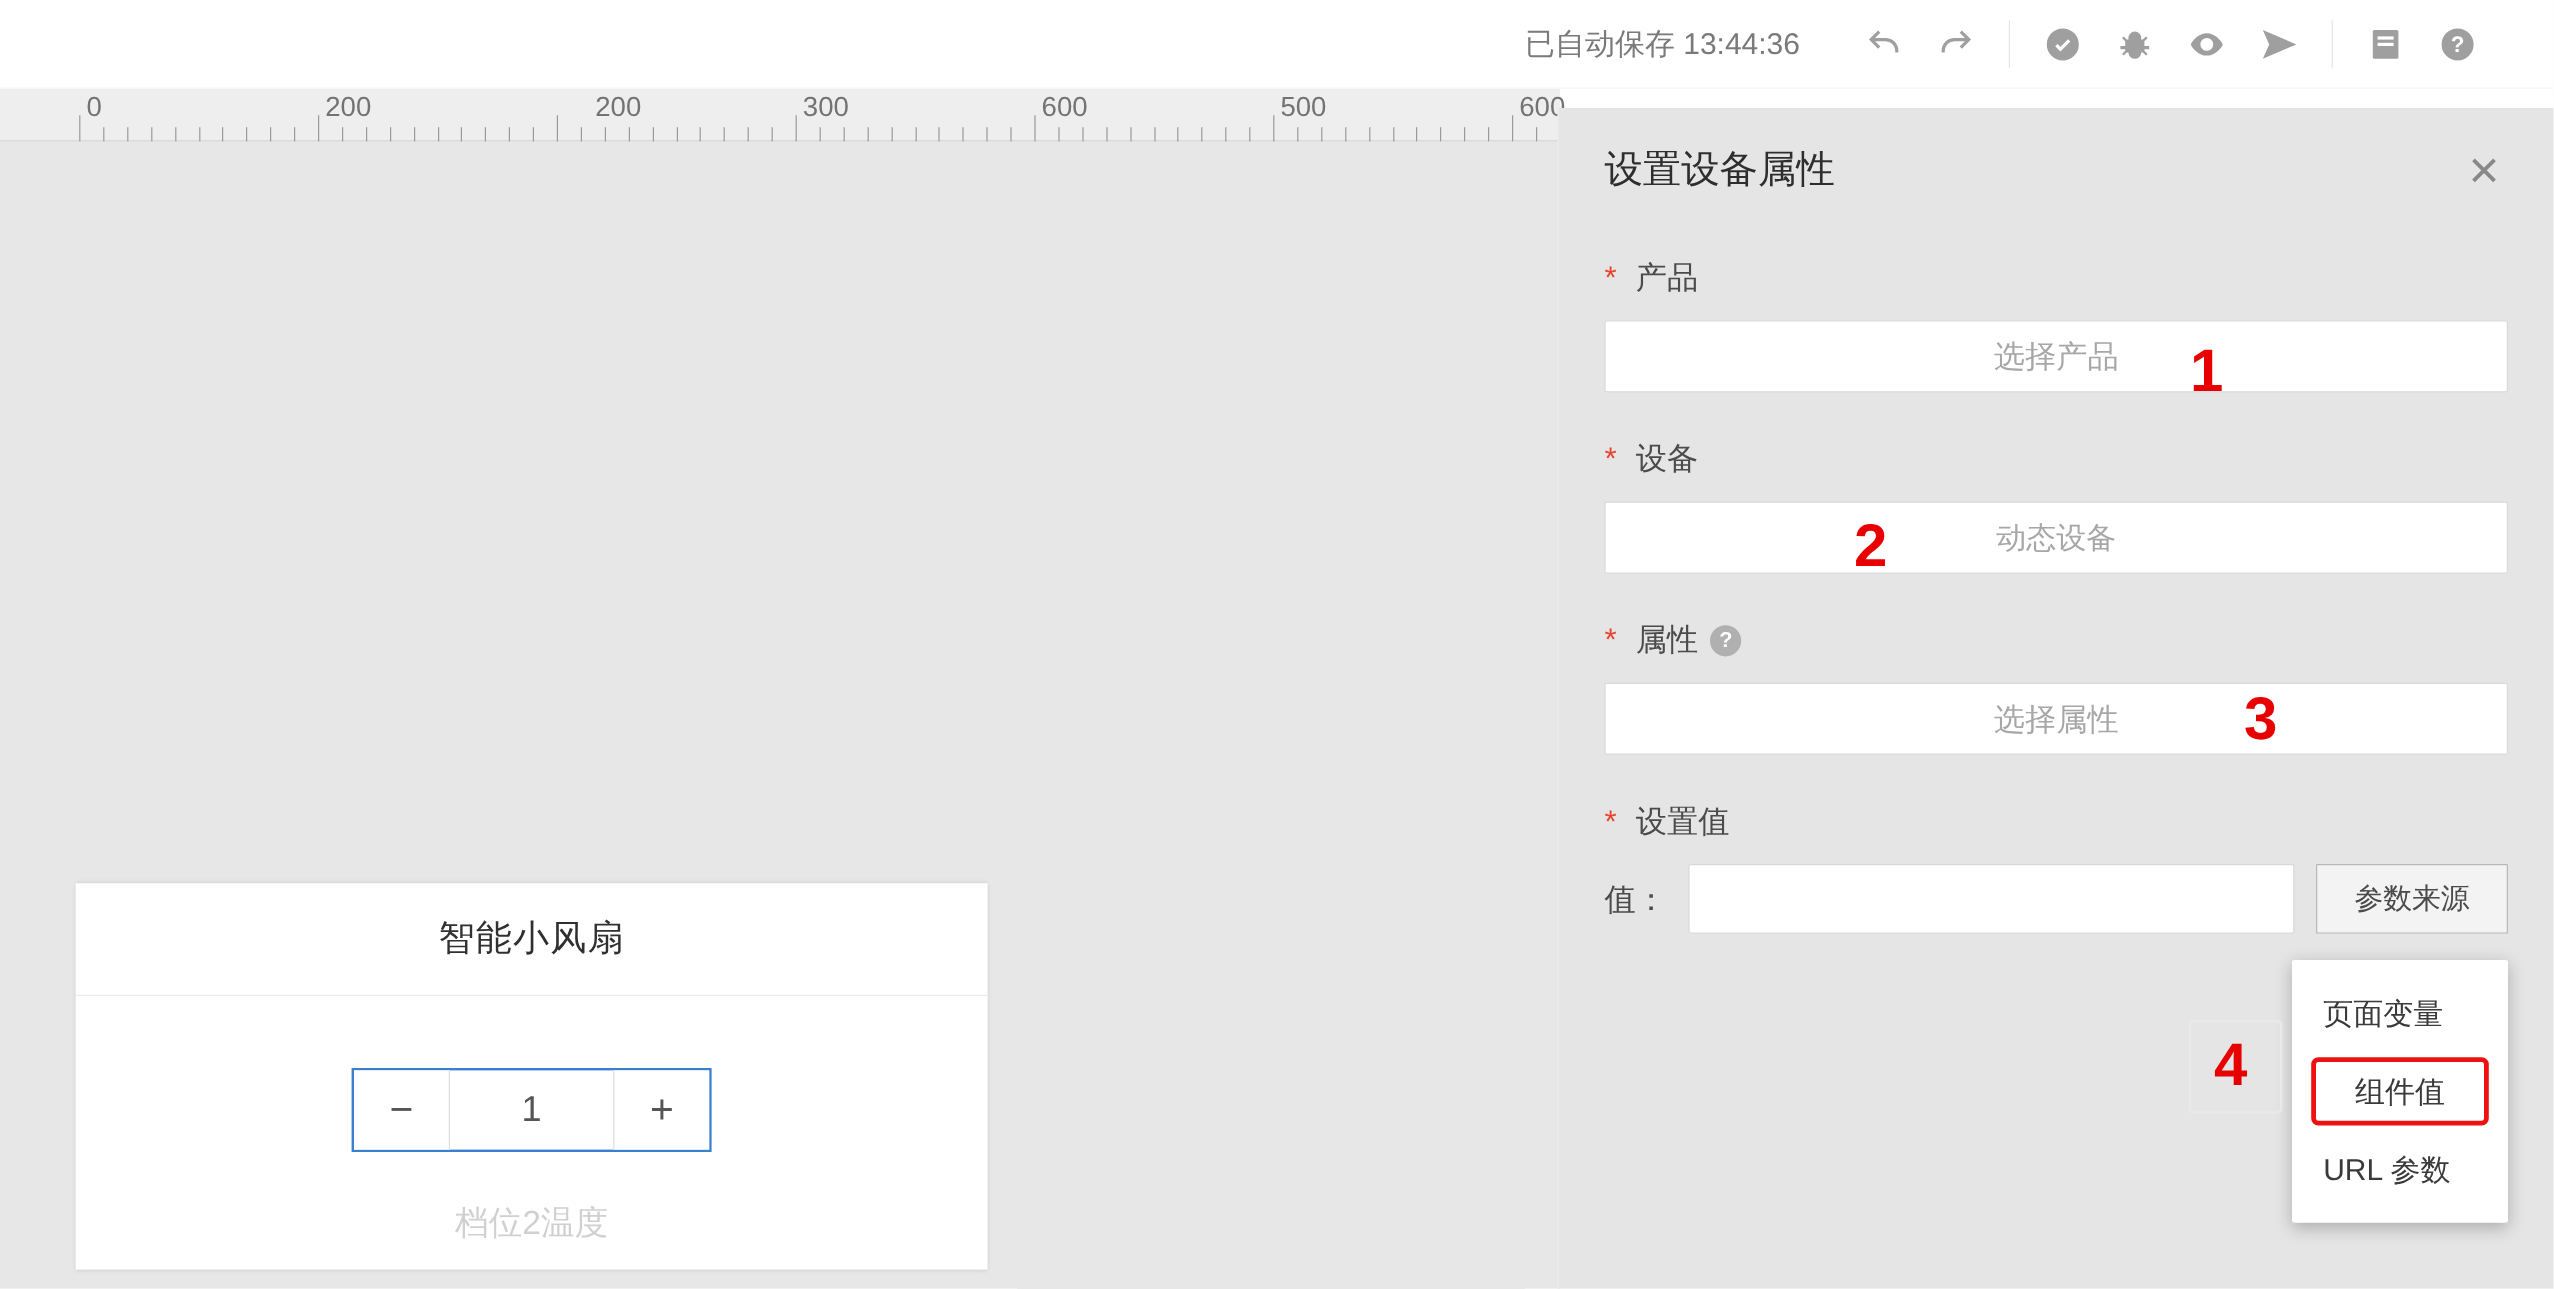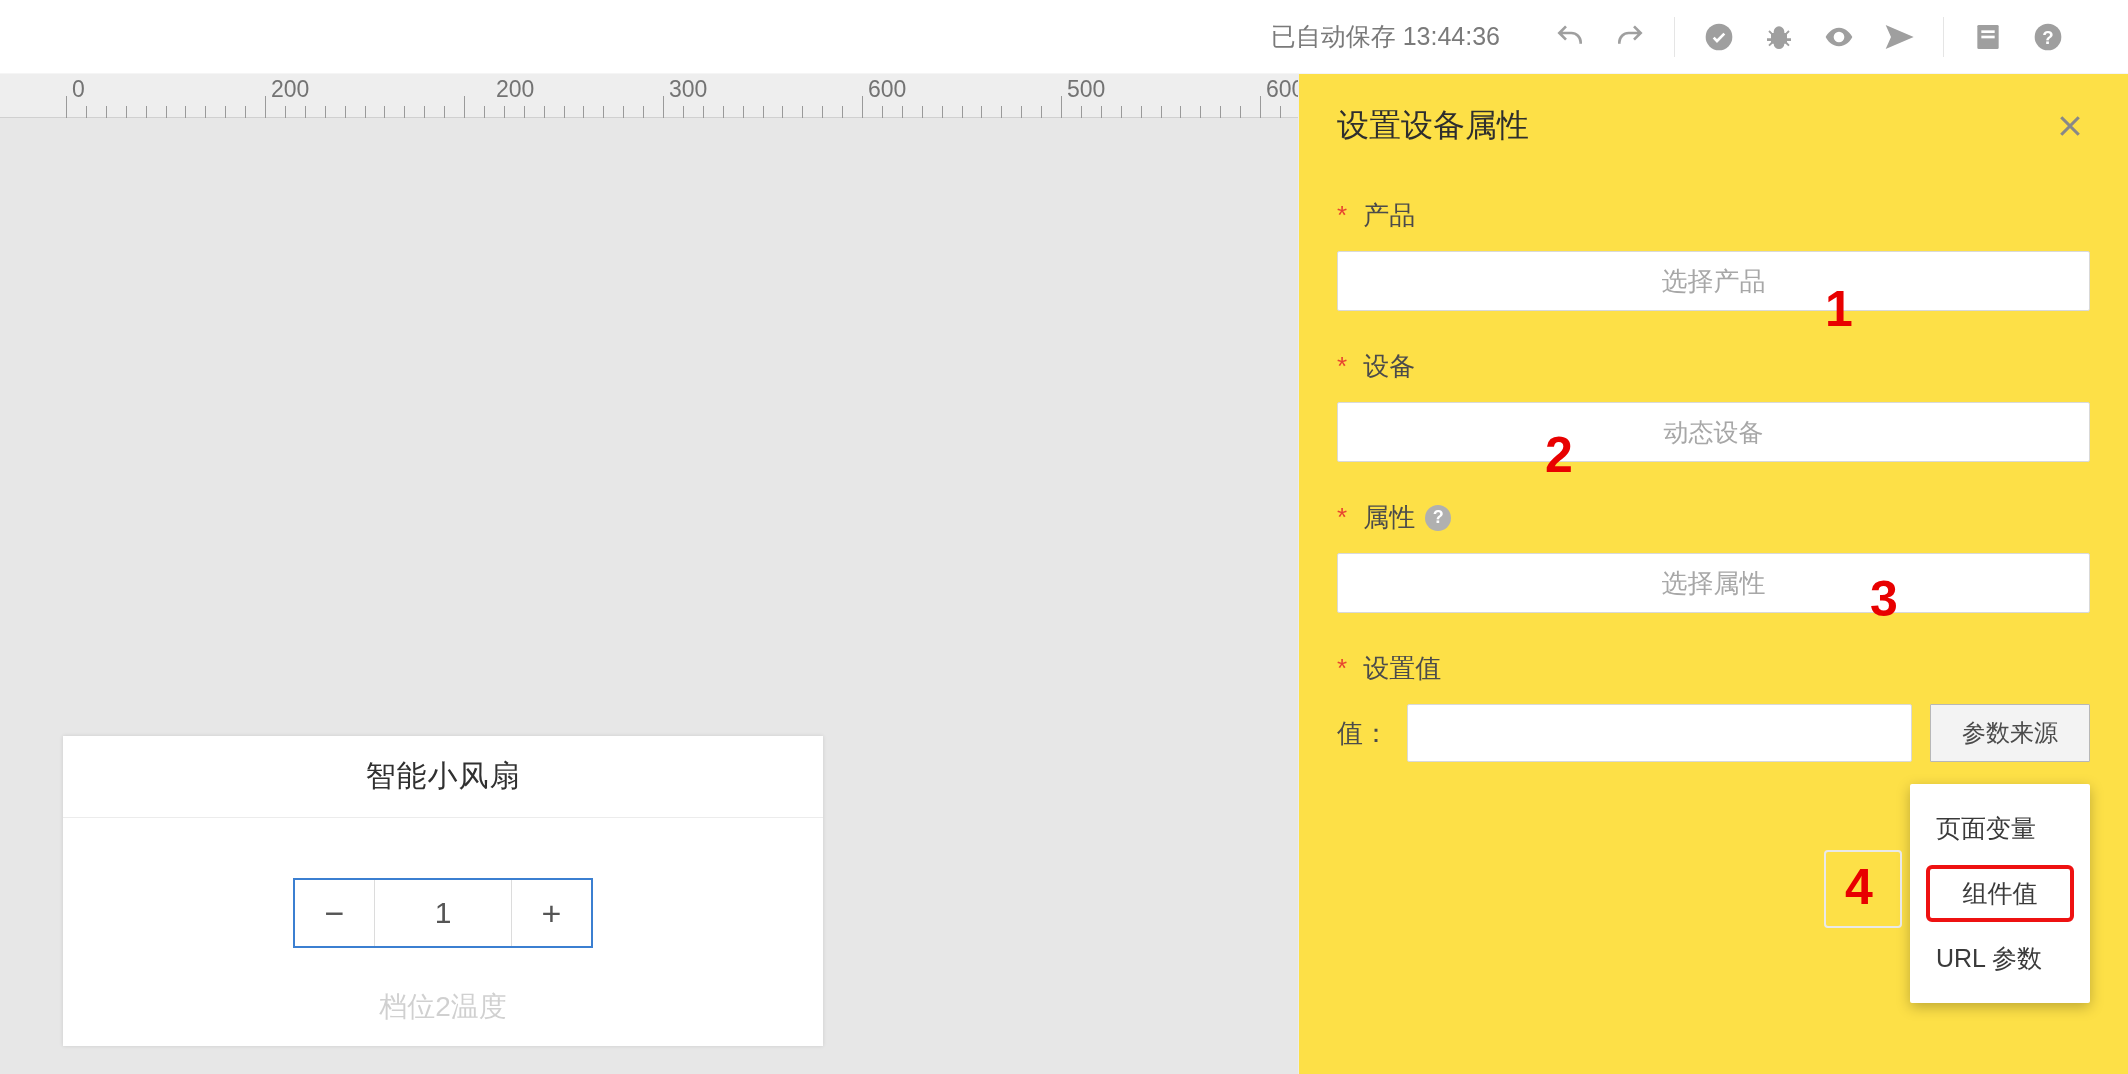--- a/index.html
+++ b/index.html
@@ -42,42 +42,42 @@
     position:absolute; top:118px; left:0; width:1300px; bottom:0;
     background:#e7e7e7;
   }
 
   
   .widget-card {
     position:absolute; left:63px; top:736px; width:760px; background:#ffffff;
     box-shadow:0 0 4px rgba(0,0,0,0.12);
   }
   .widget-title-bar {
-    height:82px; display:flex; align-items:center; justify-content:center;
+    height:94px; display:flex; align-items:center; justify-content:center;
     border-bottom:1px solid #ececec;
     font-size:30px; color:#303030; letter-spacing:1px;text-align:right;
   }
   .widget-body { padding:30px 30px 20px; }
   .field-label { text-align:center; font-size:28px; color:#7a7a7a; margin-top:12px; }
   .stepper {
     width:300px; height:70px; margin:30px auto 40px; display:flex; border:2px solid #3b7fd1;
   }
   .stepper button {
     width:80px; height:100%; background:#fff; border:none; border-right:1px solid #dcdcdc;
     font-size:34px; color:#555; cursor:pointer; display:flex; align-items:center; justify-content:center;
   }
   .stepper button:last-child { border-right:none; border-left:1px solid #dcdcdc; }
   .stepper .value {
     flex:1; display:flex; align-items:center; justify-content:center; font-size:30px; color:#555;
   }
   .field-label-2 { text-align:center; font-size:28px; color:#7a7a7a; opacity:0.35; }
 
   
   .right-panel {
-    position:absolute; top:74px; right:0; bottom:0; width:830px; background:#fde047;
+    position:absolute; top:90px; right:0; bottom:0; width:830px; background:#e5e5e5;
     border-left:1px solid #ededed;
   }
   .panel-inner { padding:30px 38px 0 38px; }
   .panel-header { display:flex; align-items:center; justify-content:space-between; margin-bottom:50px; }
   .panel-title { font-size:32px; color:#2e2e2e; font-weight:400; }
   .panel-close { width:40px; height:40px; display:flex; align-items:center; justify-content:center; cursor:pointer; color:#888; }
   .panel-close svg { width:30px; height:30px; }
 
   .section { margin-bottom:38px; }
   .section-label { font-size:26px; color:#4b4b4b; margin-bottom:18px; display:flex; align-items:center; gap:10px;}

